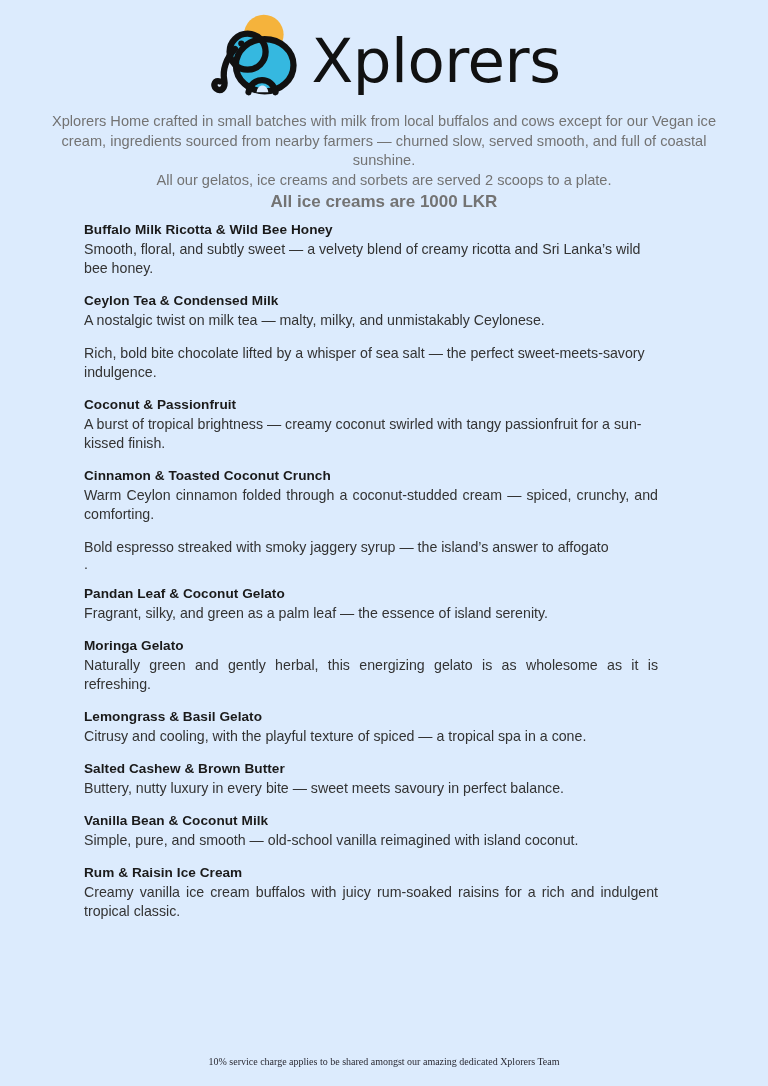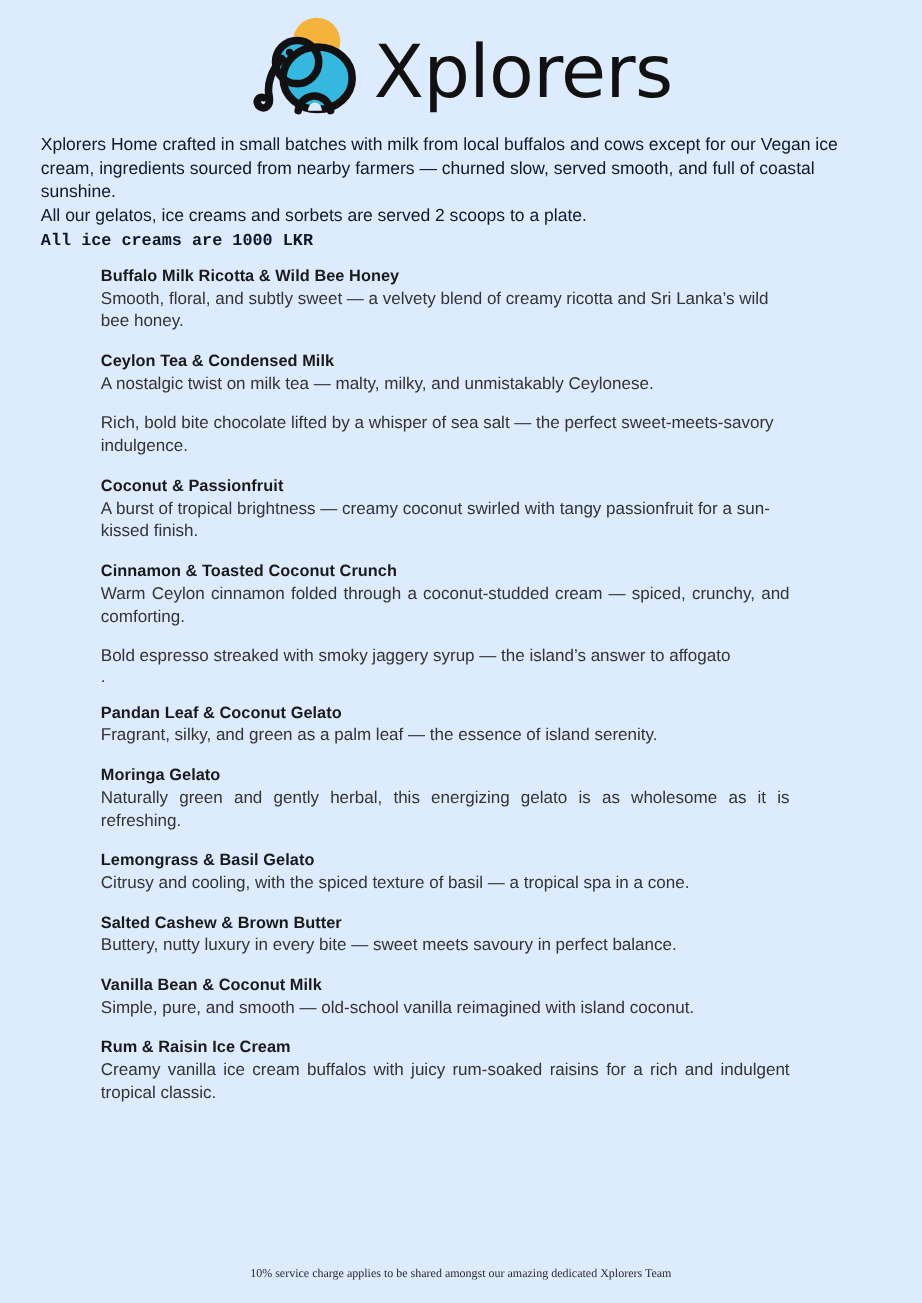--- a/index.html
+++ b/index.html
@@ -49,32 +49,32 @@
     color: #111111;
     font-weight: 400;
     margin-left: -4px;
     margin-top: 4px;
   }
 
   
   .intro {
     width: 700px;
     margin: 0 auto;
+    text-align: center;
     font-size: 14.6px;
     line-height: 19.5px;
-    color: #0f172a;
+    color: #737373;
   }
   .intro p {
     margin: 0;
   }
   .intro .price-line {
     font-weight: bold;
     margin-top: 2px;
-    font-size: 14px;
-    font-family: Liberation Mono, monospace;
+    font-size: 17px;
   }
 
   
   .menu {
     width: 574px;
     margin: 0 0 0 84px;
     padding-top: 9px;
   }
   .item {
     margin-bottom: 14px;
@@ -180,21 +180,21 @@
       <div class="item">
         <div class="item-name">Pandan Leaf &amp; Coconut Gelato</div>
         <div class="item-desc">Fragrant, silky, and green as a palm leaf — the essence of island serenity.</div>
       </div>
       <div class="item">
         <div class="item-name">Moringa Gelato</div>
         <div class="item-desc justify">Naturally green and gently herbal, this energizing gelato is as wholesome as it is refreshing.</div>
       </div>
       <div class="item">
         <div class="item-name">Lemongrass &amp; Basil Gelato</div>
-        <div class="item-desc">Citrusy and cooling, with the spiced texture of basil — a tropical spa in a cone.</div>
+        <div class="item-desc">Citrusy and cooling, with the playful texture of spiced — a tropical spa in a cone.</div>
       </div>
       <div class="item">
         <div class="item-name">Salted Cashew &amp; Brown Butter</div>
         <div class="item-desc">Buttery, nutty luxury in every bite — sweet meets savoury in perfect balance.</div>
       </div>
       <div class="item">
         <div class="item-name">Vanilla Bean &amp; Coconut Milk</div>
         <div class="item-desc">Simple, pure, and smooth — old-school vanilla reimagined with island coconut.</div>
       </div>
       <div class="item">

